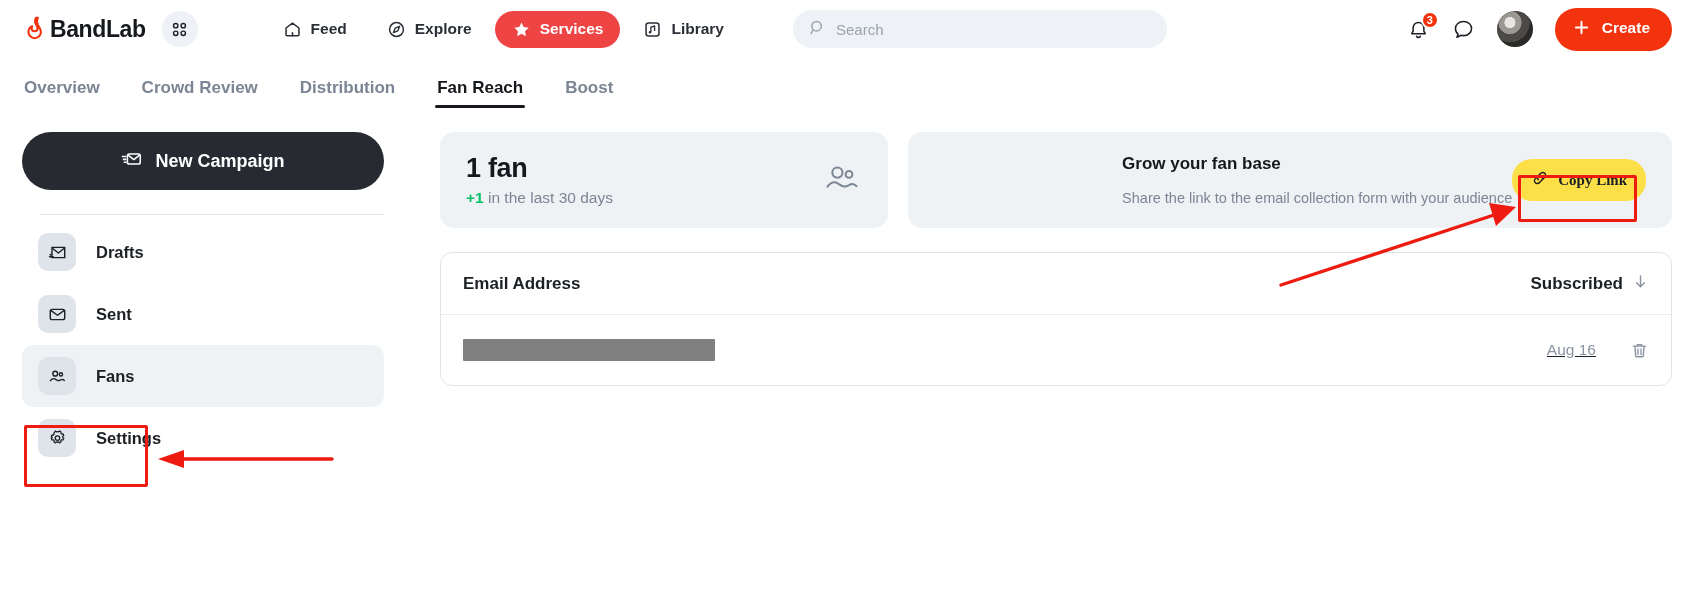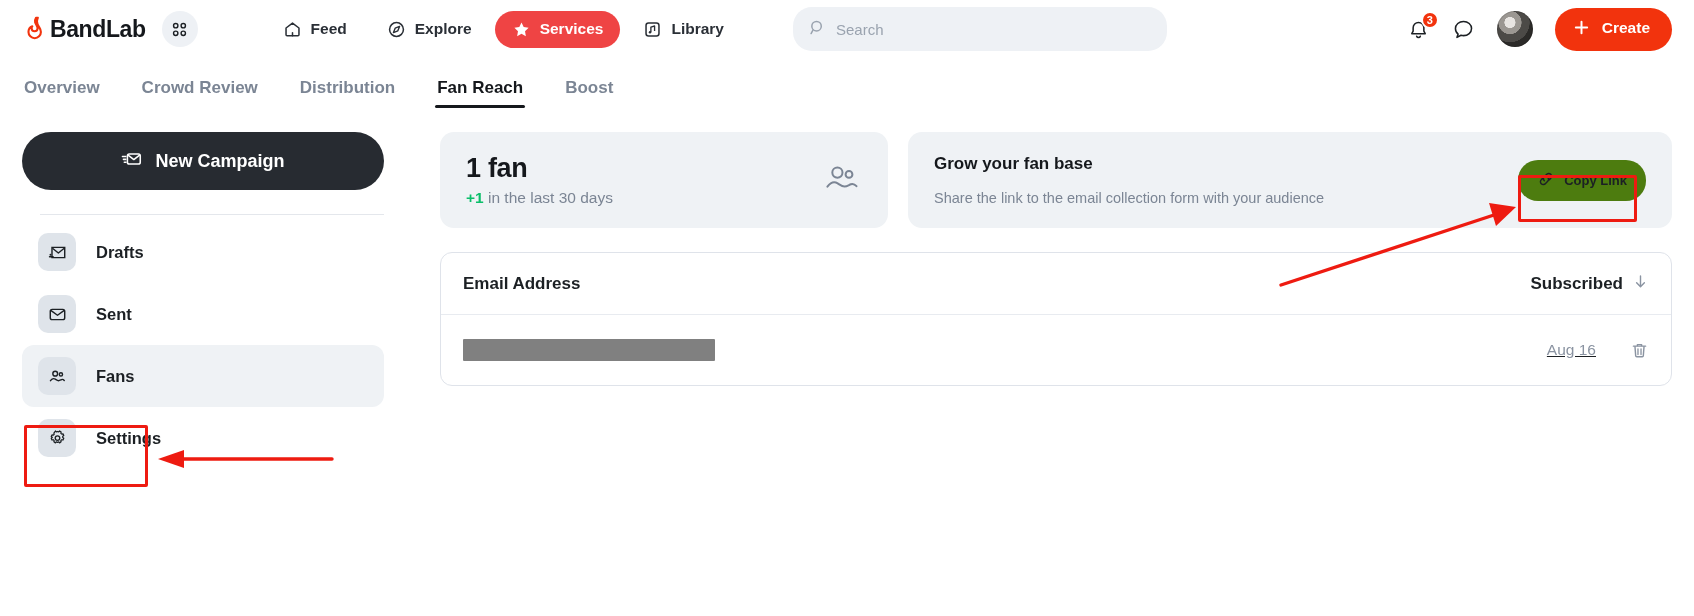--- a/index.html
+++ b/index.html
@@ -40,21 +40,21 @@
     display: flex; align-items: center; gap: 9px;
     padding: 9px 17px; border-radius: 22px;
     font-size: 15.5px; font-weight: 700; color: #2a2f36;
     cursor: pointer; white-space: nowrap;
   }
   .nav-item.active { background: #ef4444; color: #ffffff; }
   .nav-item .ic { display: flex; align-items: center; }
 
   .searchbox {
     margin-left: 52px;
-    width: 374px; height: 44px;
+    width: 374px; height: 38px;
     background: #eef1f5; border-radius: 19px;
     display: flex; align-items: center; gap: 10px;
     padding: 0 16px; cursor: text;
   }
   .searchbox .ph { font-size: 15px; color: #9aa3af; }
 
   .header-right {
     margin-left: auto;
     display: flex; align-items: center; gap: 22px;
   }
@@ -132,35 +132,35 @@
 
   
   .main { flex: 1; padding-top: 14px; padding-left: 38px; }
   .cards-row { display: flex; gap: 20px; }
   .card {
     background: #eff2f5; border-radius: 14px;
     display: flex; align-items: center; padding: 0 26px;
     height: 96px;
   }
   .card-fans { width: 448px; justify-content: space-between; }
-  .card-grow { flex: 1; justify-content: space-between; gap: 44px; }
+  .card-grow { flex: 1; justify-content: flex-end; }
 
   .fan-count { font-size: 27px; font-weight: 700; color: #15181c; line-height: 1.15; letter-spacing: -0.3px; }
   .fan-sub { font-size: 15.5px; color: #7b8594; margin-top: 4px; }
   .fan-sub .plus { color: #0bbf6a; font-weight: 700; }
 
   .grow-title { font-size: 17px; font-weight: 700; color: #15181c; }
   .grow-sub { font-size: 14.5px; color: #7b8594; margin-top: 16px; }
 
   .copy-btn {
     display: flex; align-items: center; gap: 9px;
-    background: #4d7c0f; border: none; border-radius: 20px;
+    background: #fde047; border: none; border-radius: 20px;
     padding: 10px 19px; cursor: pointer;
-    font-size: 13px; font-weight: 700; color: #1c2024;
-    font-family: Liberation Sans, sans-serif;
+    font-size: 15px; font-weight: 700; color: #1c2024;
+    font-family: Liberation Serif, serif;
   }
 
   
   .table-card {
     margin-top: 24px;
     border: 1px solid #dfe3ea; border-radius: 12px;
     background: #fff; overflow: hidden;
   }
   .thead {
     display: flex; align-items: center; justify-content: space-between;

